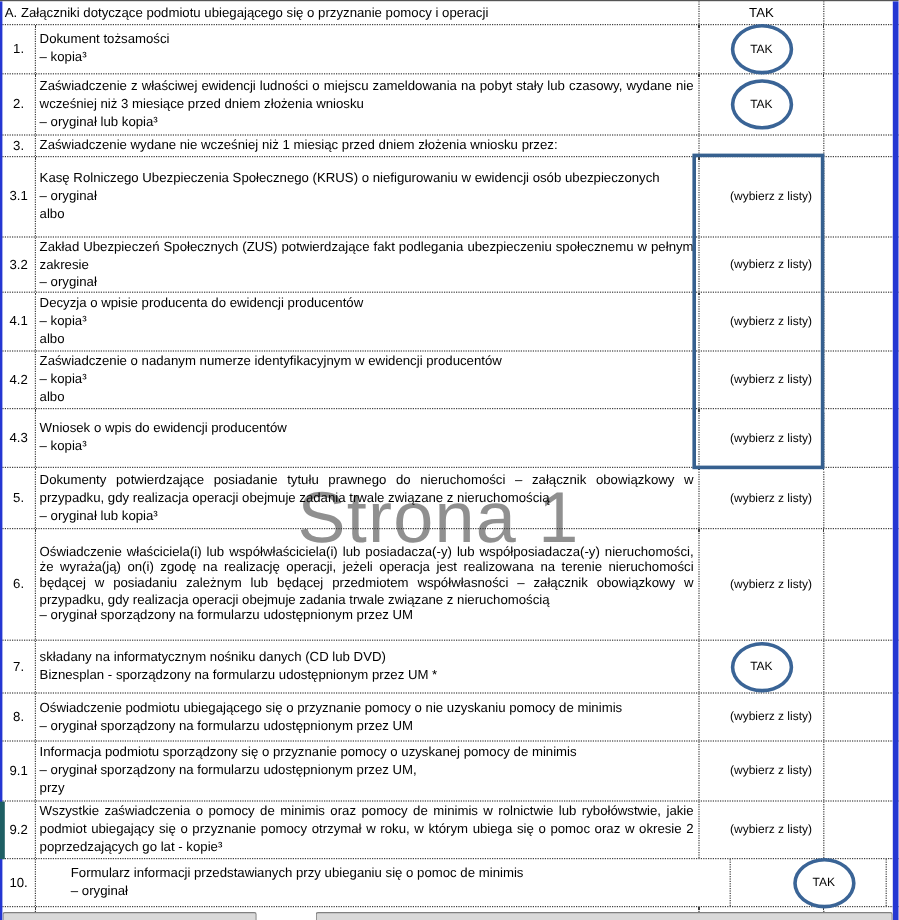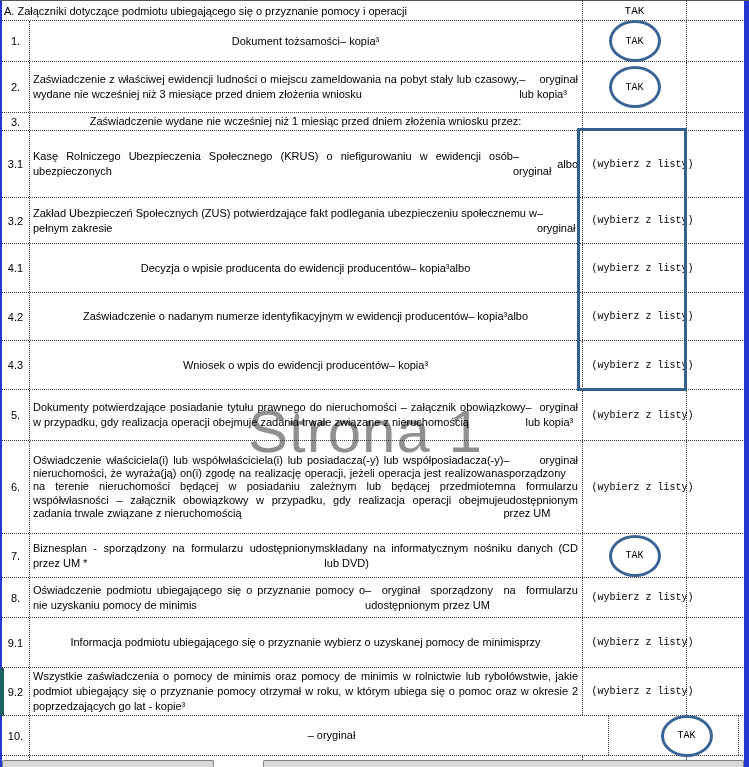--- a/index.html
+++ b/index.html
@@ -31,31 +31,30 @@
   .cell-num {
     width: 28px; flex: none;
     border-right: 1px dotted #3c3c3c;
     display: flex; align-items: center; justify-content: center;
     font-size: 11px;
   }
   .cell-desc {
     width: 553px; flex: none;
     border-right: 1px dotted #3c3c3c;
     padding: 1px 4px 1px 3px;
-    display: flex; flex-direction: row; justify-content: center;
+    display: flex; flex-direction: column; justify-content: center;
     font-size: 11px; line-height: 15px;
     text-align: justify;
     overflow: hidden;
-    align-items: center;
   }
   .cell-val {
     width: 104px; flex: none;
     border-right: 1px dotted #3c3c3c;
     display: flex; align-items: center; justify-content: center;
-    font-size: 10px; overflow: visible; position: relative; font-family: Liberation Mono, monospace;
+    font-size: 10px; overflow: visible; position: relative;
   }
   .cell-extra { flex: 1; }
   .hdr-label {
     width: 581px; flex: none;
     border-right: 1px dotted #3c3c3c;
     display: flex; align-items: center;
     padding-left: 2px; font-size: 11px;
   }
   .hdr-val { font-size: 11px; }
   
@@ -241,22 +240,22 @@
           </div>
     <div class="cell cell-val">
             <span class="list-hint">(wybierz z listy)</span>
           </div>
     <div class="cell cell-extra"></div>
   </div>
 
   <div class="row" id="row-7">
     <div class="cell cell-num">7.</div>
     <div class="cell cell-desc">
+            <div class="para">składany na informatycznym nośniku danych (CD lub DVD)</div>
             <div class="para">Biznesplan - sporządzony na formularzu udostępnionym przez UM *</div>
-            <div class="para">składany na informatycznym nośniku danych (CD lub DVD)</div>
           </div>
     <div class="cell cell-val">
             <span class="tak-circle">TAK</span>
           </div>
     <div class="cell cell-extra"></div>
   </div>
 
   <div class="row" id="row-8">
     <div class="cell cell-num">8.</div>
     <div class="cell cell-desc">
@@ -265,21 +264,22 @@
           </div>
     <div class="cell cell-val">
             <span class="list-hint">(wybierz z listy)</span>
           </div>
     <div class="cell cell-extra"></div>
   </div>
 
   <div class="row" id="row-9-1">
     <div class="cell cell-num">9.1</div>
     <div class="cell cell-desc">
-            <div class="para">Informacja podmiotu ubiegającego się o przyznanie wybierz o uzyskanej pomocy de minimis</div>
+            <div class="para">Informacja podmiotu sporządzony się o przyznanie pomocy o uzyskanej pomocy de minimis</div>
+            <div class="para">– oryginał sporządzony na formularzu udostępnionym przez UM,</div>
             <div class="para">przy</div>
           </div>
     <div class="cell cell-val">
             <span class="list-hint">(wybierz z listy)</span>
           </div>
     <div class="cell cell-extra"></div>
   </div>
 
   <div class="row" id="row-9-2">
     <div class="cell cell-num">9.2</div>
@@ -288,20 +288,21 @@
           </div>
     <div class="cell cell-val">
             <span class="list-hint">(wybierz z listy)</span>
           </div>
     <div class="cell cell-extra"></div>
   </div>
 
   <div class="row" id="row-10">
     <div class="cell cell-num">10.</div>
     <div class="cell cell-desc">
+            <div class="para">Formularz informacji przedstawianych przy ubieganiu się o pomoc de minimis</div>
             <div class="para">– oryginał</div>
           </div>
     <div class="cell cell-val">
             <span class="tak-circle">TAK</span>
           </div>
     <div class="cell cell-extra"></div>
   </div>
 </div>
 
     <div class="row" id="row-bottom">

